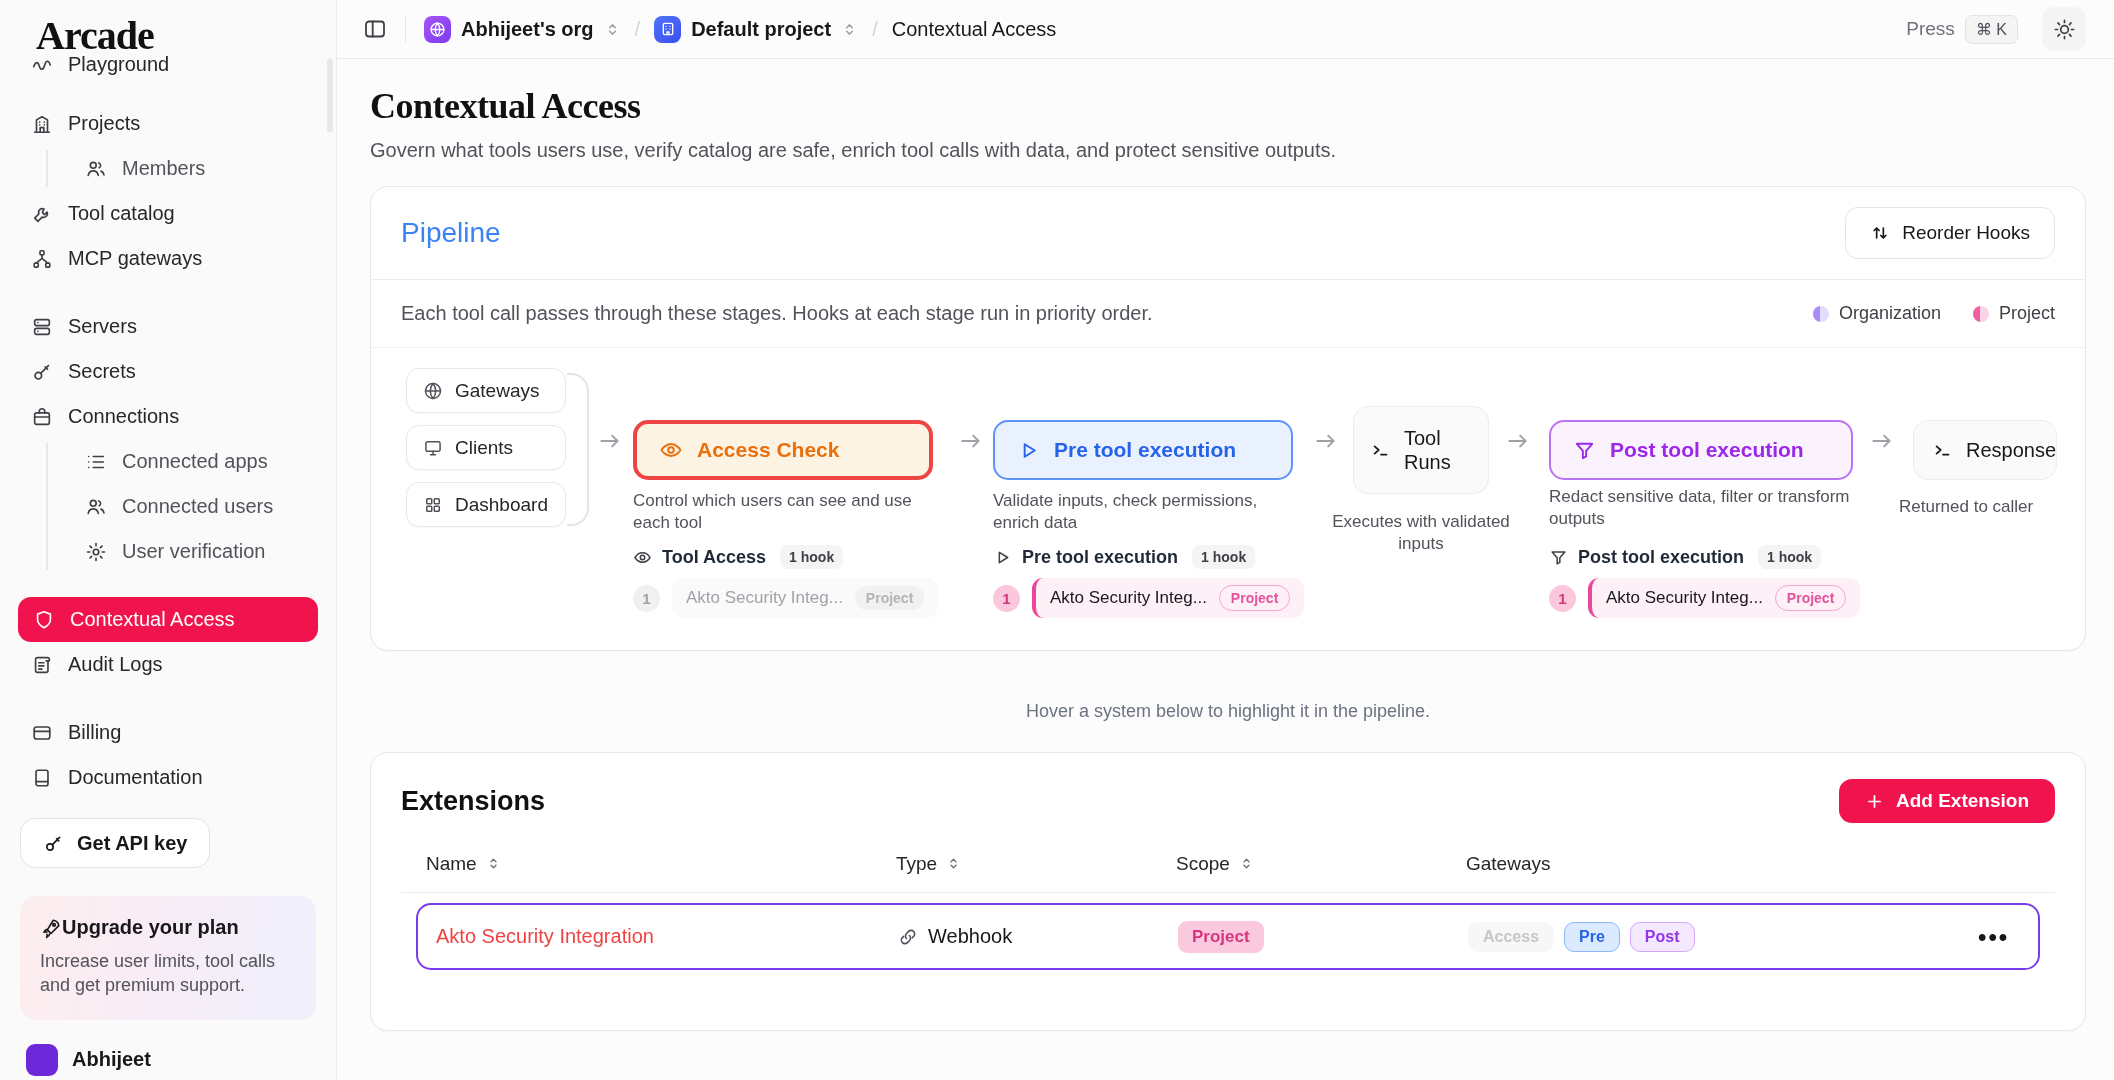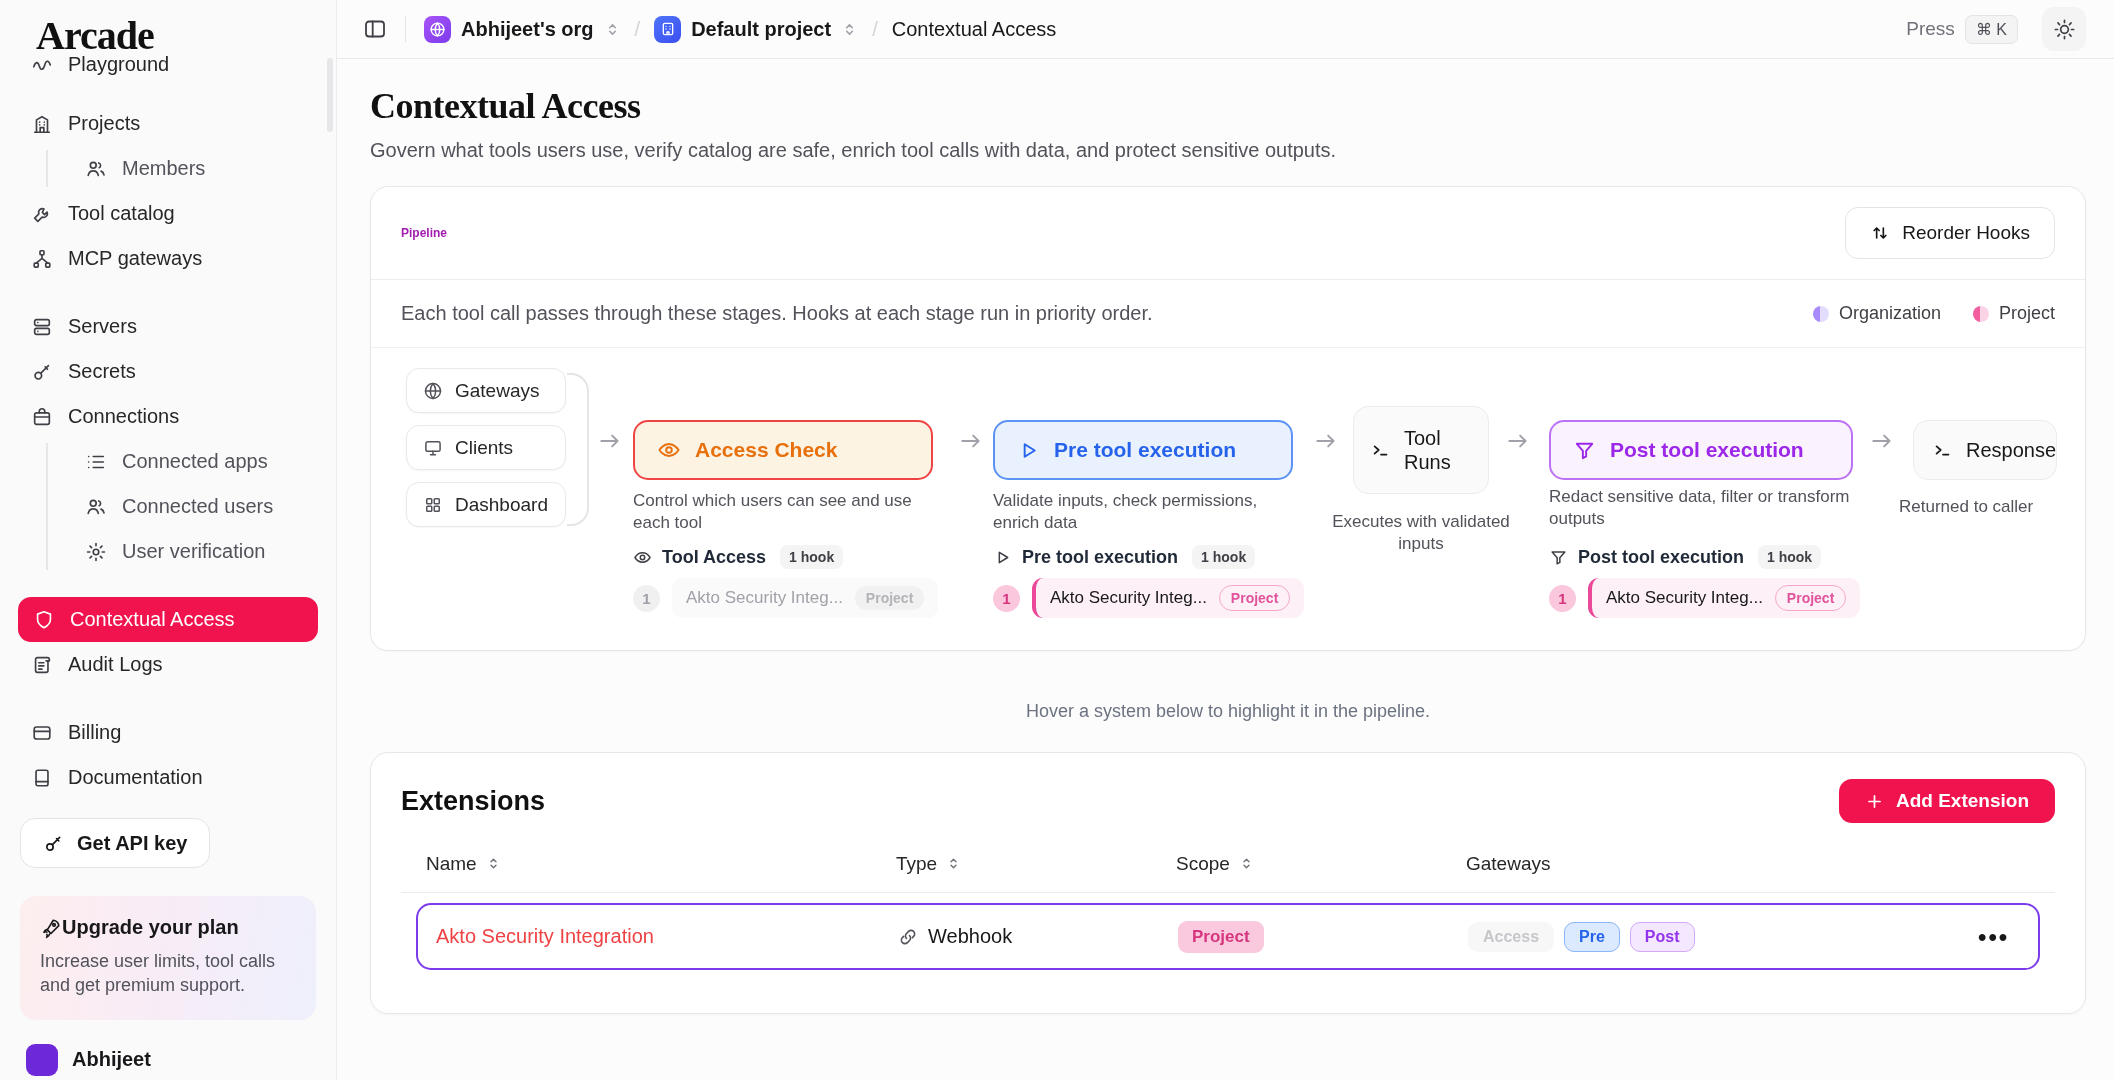--- a/index.html
+++ b/index.html
@@ -46,37 +46,37 @@
   .kbd { margin-left:10px; background:#f4f4f5; border:1px solid #e4e4e7; border-radius:7px; padding:4px 10px; font-size:16px; color:#52525b; }
   .theme-btn { margin-left:24px; width:44px; height:44px; border-radius:12px; background:#f4f4f5; display:flex; align-items:center; justify-content:center; color:#3f3f46; cursor:pointer; }
 
   .content { flex:1; padding:26px 28px 0 33px; overflow:hidden; background:#fcfcfc; }
   .page-title { font-family:"Liberation Serif","DejaVu Serif",serif; font-size:36px; font-weight:600; color:#111; letter-spacing:-0.5px; }
   .page-sub { margin-top:12px; font-size:20px; color:#52525b; }
 
   .card { background:#fff; border:1px solid #e7e7e9; border-radius:18px; box-shadow:0 1px 2px rgba(0,0,0,.03); }
   .pipeline-card { margin-top:24px; }
   .pl-header { display:flex; align-items:center; padding:20px 30px; border-bottom:1px solid #ececee; }
-  .pl-title { font-size:12px; font-weight:700; color:#a21caf; }
+  .pl-title { font-size:28px; font-weight:400; color:#3b82f6; }
   .reorder-btn { margin-left:auto; display:flex; align-items:center; gap:12px; height:52px; padding:0 24px; background:#fff; border:1px solid #e4e4e7; border-radius:13px; font-size:19px; font-weight:500; color:#18181b; cursor:pointer; }
   .pl-descrow { display:flex; align-items:center; padding:22px 30px; border-bottom:1px solid #f1f1f3; }
   .pl-desc { font-size:20px; color:#52525b; }
   .legend { margin-left:auto; display:flex; align-items:center; gap:32px; }
   .legend-item { display:flex; align-items:center; gap:10px; font-size:18px; color:#3f3f46; }
   .legend-dot { width:16px; height:16px; border-radius:50%; }
   .legend-dot.org { background:linear-gradient(90deg,#a78bfa 0%,#a78bfa 42%,#e4dcfd 42%); }
   .legend-dot.proj { background:linear-gradient(90deg,#f25e9d 0%,#f25e9d 42%,#fbd3e6 42%); }
 
   .diagram { position:relative; height:302px; margin:0 30px; }
   .src-btn { position:absolute; left:5px; width:160px; height:45px; background:#fff; border:1px solid #e9e9eb; border-radius:13px; box-shadow:0 1px 2px rgba(0,0,0,.04); display:flex; align-items:center; gap:12px; padding:0 16px; font-size:19px; color:#27272a; cursor:pointer; }
   .src-btn .icon { color:#52525b; }
   .bracket { position:absolute; left:166px; top:25px; width:22px; height:153px; border:2px solid #e5e5e7; border-left:none; border-radius:0 18px 18px 0; }
   .flow-arrow { position:absolute; top:80px; color:#a1a1aa; }
   .stage-box { position:absolute; top:72px; height:60px; border-radius:15px; display:flex; align-items:center; gap:14px; padding:0 22px; font-size:21px; font-weight:600; cursor:pointer; }
-  .stage-box.access { left:232px; width:300px; background:#fdf3e3; border:2px solid #ef4444; color:#e8700c; }
+  .stage-box.access { left:232px; width:300px; background:#fdf3e3; border:4px solid #ef4444; color:#e8700c; }
   .stage-box.pre { left:592px; width:300px; background:#e9f1fe; border:2px solid #5d93f5; color:#2563eb; }
   .stage-box.post { left:1148px; width:304px; background:#faf3fe; border:2px solid #bb72f5; color:#9c27e8; }
   .stage-box.neutral { background:#fafafa; border:1px solid #ececee; color:#18181b; font-weight:500; font-size:20px; }
   .stage-box.runs { left:952px; top:58px; width:136px; height:88px; gap:12px; padding:0 16px; line-height:1.2; }
   .stage-box.response { left:1512px; width:144px; gap:12px; padding:0 18px; }
   .stage-desc { position:absolute; font-size:17px; line-height:1.3; color:#52525b; }
   .hook-head { position:absolute; top:197px; display:flex; align-items:center; gap:10px; font-size:18px; font-weight:600; color:#1f2937; }
   .hook-head .icon { color:#3f3f46; }
   .hook-badge { background:#f4f4f5; border-radius:8px; padding:4px 9px; font-size:14px; font-weight:600; color:#3f3f46; margin-left:4px; }
   .hook-row { position:absolute; top:230px; display:flex; align-items:center; gap:12px; }
@@ -85,21 +85,21 @@
   .hook-row.muted .hook-num { background:#f0f0f1; color:#a1a1aa; }
   .hook-row.muted .hook-card { background:#fafafa; color:#a1a1aa; }
   .scope-pill { font-size:14px; font-weight:600; border-radius:999px; padding:4px 11px; }
   .hook-row.muted .scope-pill { background:#f1f1f2; color:#b3b3b8; }
   .hook-row.pink .hook-num { background:#fbc7dd; color:#d6367f; }
   .hook-row.pink .hook-card { background:#fdf1f7; border-left:4px solid #ec4899; color:#18181b; font-weight:500; }
   .hook-row.pink .scope-pill { background:#fdf1f7; border:1.5px solid #f6a7cd; color:#e0549c; }
 
   .hint { margin-top:50px; text-align:center; font-size:18px; color:#6b7280; }
 
-  .ext-card { margin-top:30px; padding-bottom:43px; }
+  .ext-card { margin-top:30px; padding-bottom:60px; }
   .ext-header { display:flex; align-items:center; padding:26px 30px 12px; }
   .ext-title { font-size:27px; font-weight:700; color:#111; }
   .add-btn { margin-left:auto; display:flex; align-items:center; gap:12px; height:44px; padding:0 26px; background:#f1134d; border:none; border-radius:13px; color:#fff; font-size:19px; font-weight:600; cursor:pointer; font-family:inherit; }
   .table { margin:0 30px; }
   .thead { display:grid; grid-template-columns:470px 280px 290px 1fr 60px; align-items:center; height:58px; padding-left:25px; border-bottom:1px solid #ececee; }
   .th { display:flex; align-items:center; gap:8px; font-size:19px; font-weight:500; color:#27272a; cursor:pointer; }
   .th .icon { color:#71717a; }
   .trow { margin:10px 15px 0; height:67px; border:2.5px solid #7c3aed; border-radius:15px; display:grid; grid-template-columns:462px 280px 290px 1fr 60px; align-items:center; padding-left:18px; background:#fff; cursor:pointer; }
   .td-name { font-size:20px; font-weight:500; color:#ee4245; }
   .td-type { display:flex; align-items:center; gap:10px; font-size:20px; color:#18181b; }

